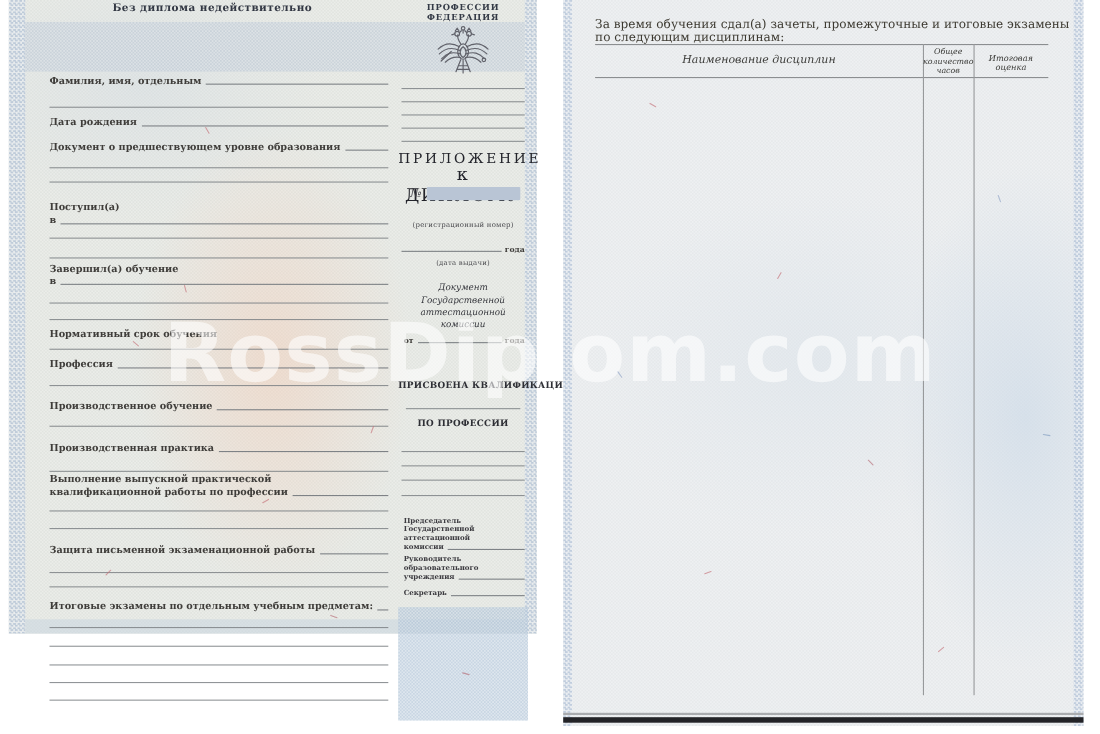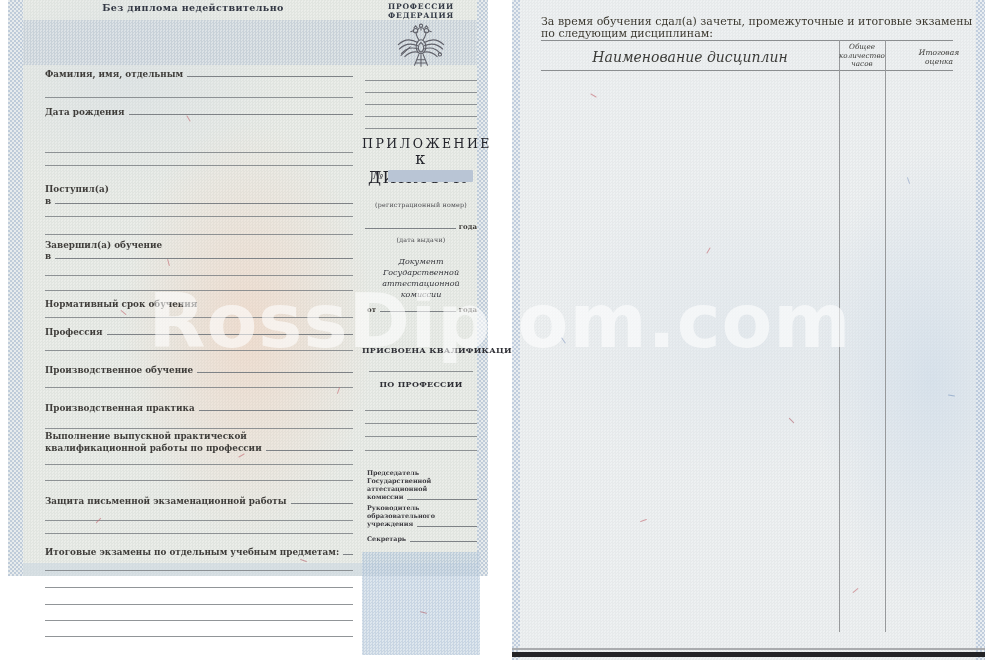--- a/index.html
+++ b/index.html
@@ -92,20 +92,24 @@
       <span class="lb">Фамилия, имя, отдельным</span>
         <span class="fl"></span>
     </div>
     <div class="ln" style="left:37px;top:97px;width:308px;"></div>
 
     <div class="frow" style="left:37px;top:107px;width:308px;">
       <span class="lb">Дата рождения</span>
         <span class="fl"></span>
     </div>
 
+    <div class="frow" style="left:37px;top:129px;width:308px;">
+      <span class="lb">Документ о предшествующем уровне образования</span>
+        <span class="fl"></span>
+    </div>
     <div class="ln" style="left:37px;top:152px;width:308px;"></div>
     <div class="ln" style="left:37px;top:165px;width:308px;"></div>
 
     <div class="lbl" style="left:37px;top:184px;">Поступил(а)</div>
     <div class="frow" style="left:37px;top:196px;width:308px;">
       <span class="lb">в</span>
         <span class="fl"></span>
     </div>
     <div class="ln" style="left:37px;top:216px;width:308px;"></div>
     <div class="ln" style="left:37px;top:234px;width:308px;"></div>
@@ -269,27 +273,27 @@
 
     <div class="intro" style="left:29px;top:15px;">За время обучения сдал(а) зачеты, промежуточные и итоговые экзамены</div>
     <div class="intro" style="left:29px;top:27px;">по следующим дисциплинам:</div>
 
     <div class="rtable">
       <div class="hline" style="top:0;"></div>
       <div class="hline" style="top:30px;"></div>
       <div class="vline" style="left:298px;"></div>
       <div class="vline" style="left:344px;"></div>
 
-      <div class="thead" style="left:0;top:9px;width:298px;font-size:14px;">Наименование дисциплин</div>
+      <div class="thead" style="left:0;top:9px;width:298px;font-size:10px;">Наименование дисциплин</div>
       <div class="thead" style="left:298px;top:3px;width:46px;font-size:7.2px;line-height:8.5px;">
         <div>Общее</div>
         <div>количество</div>
         <div>часов</div>
       </div>
-      <div class="thead" style="left:344px;top:8px;width:68px;font-size:7.5px;line-height:9px;padding-left:20px;">
+      <div class="thead" style="left:344px;top:8px;width:68px;font-size:7.5px;line-height:9px;">
         <div>Итоговая</div>
         <div>оценка</div>
       </div>
       <div id="table-rows"></div>
     </div>
 
     <div class="bottom-grey"></div>
     <div class="bottom-dark"></div>
   </div>
 

